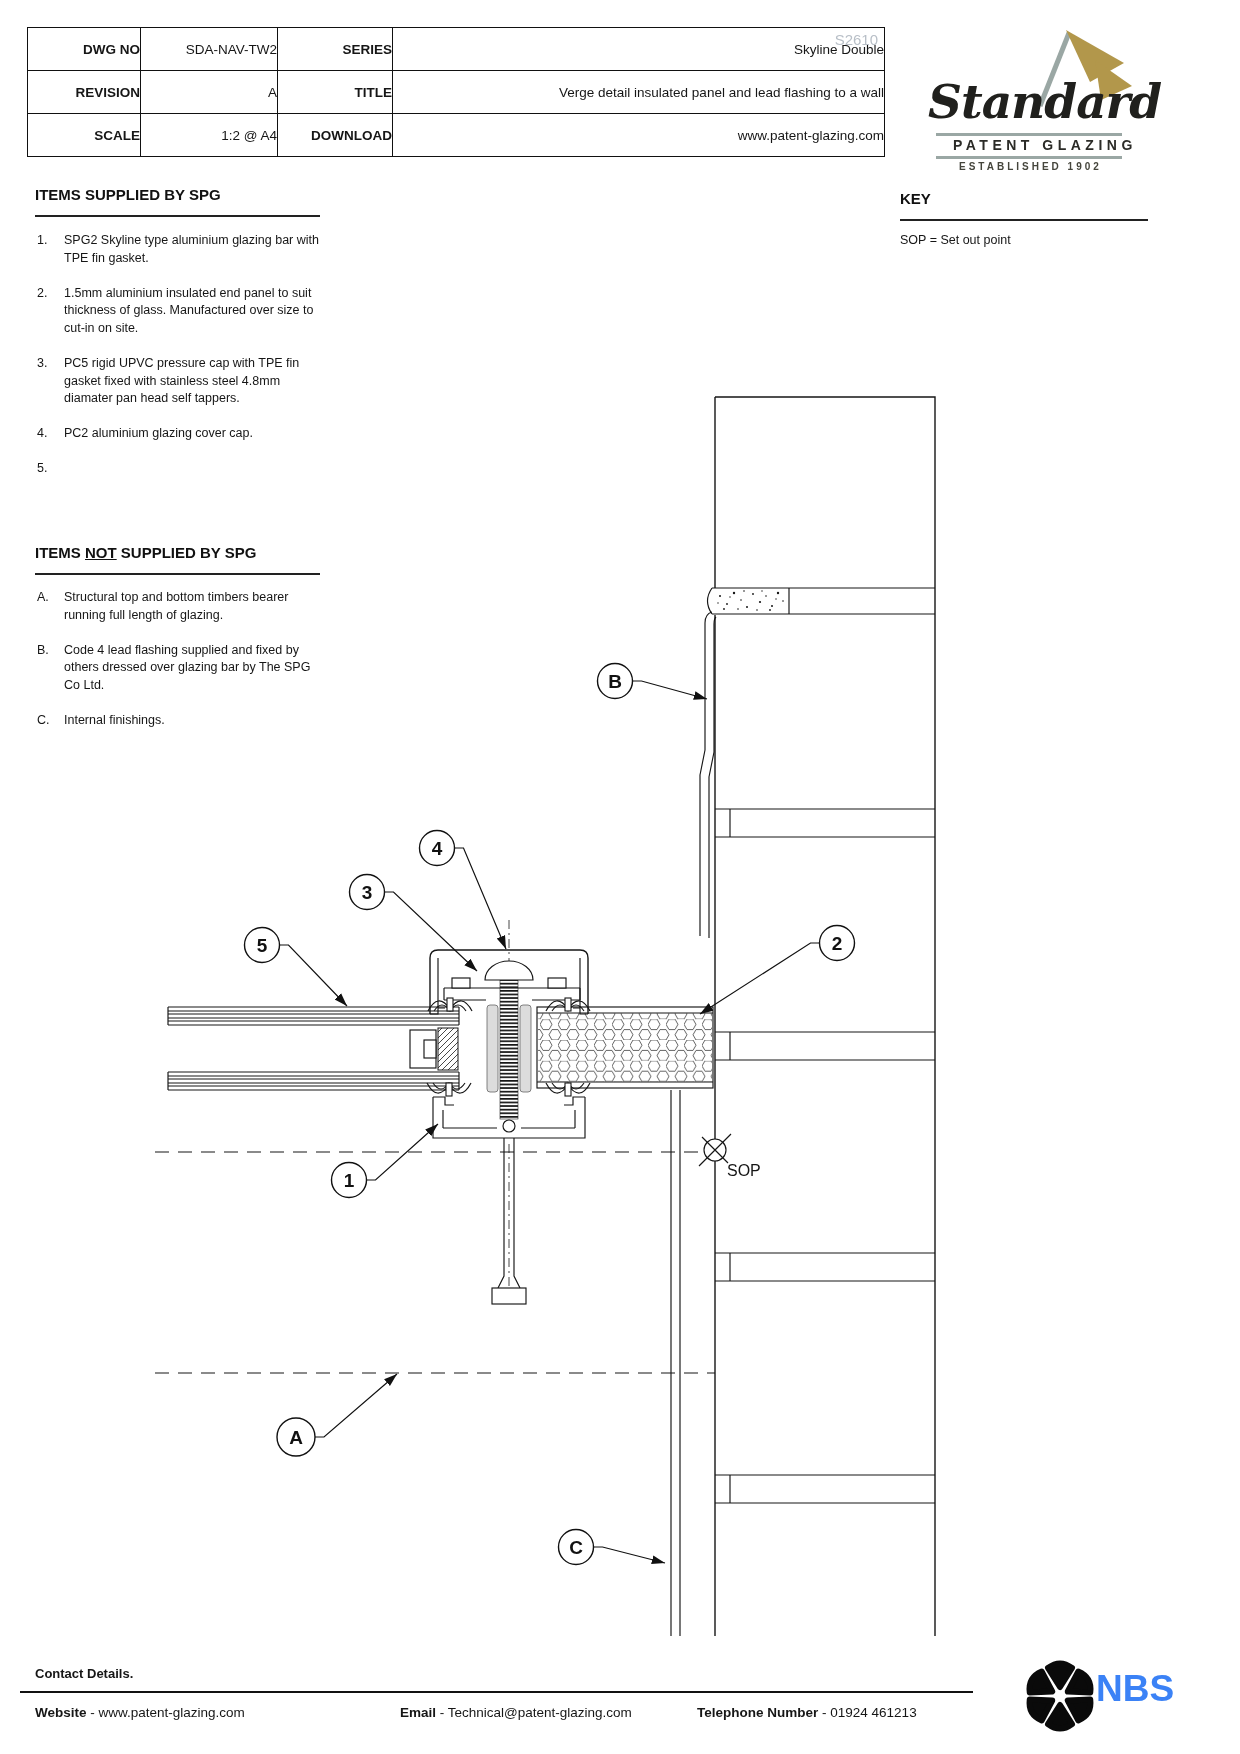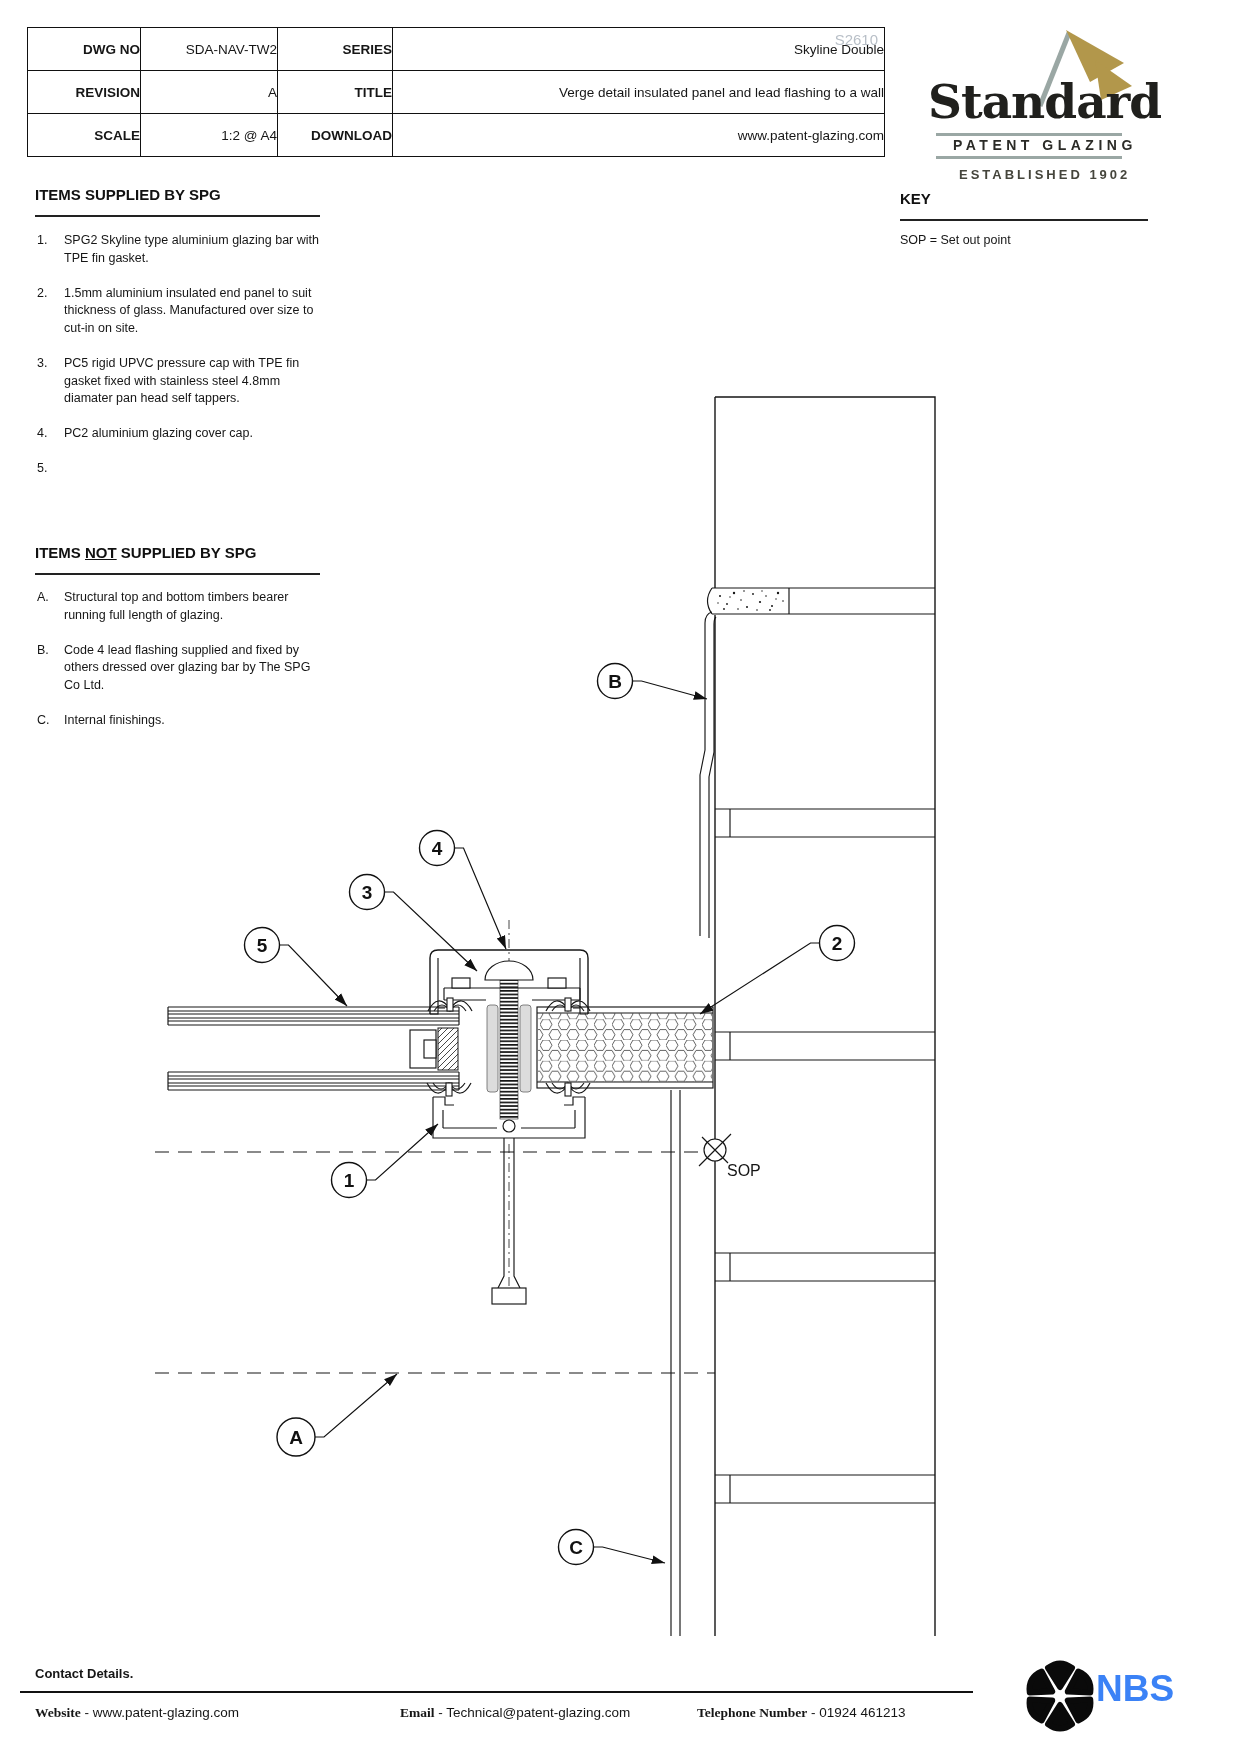--- a/index.html
+++ b/index.html
@@ -7,26 +7,26 @@
         font-family:"Liberation Sans",sans-serif;color:#161616;}
   
   .tblock{position:absolute;left:27px;top:27px;border-collapse:collapse;text-align:right;}
   .tblock td{border:1.6px solid #111;height:42px;padding:0 0 0 13px;font-size:13.5px;vertical-align:middle;}
   .tblock td.lbl{font-weight:bold;}
   .watermark{position:absolute;left:790px;top:31px;width:88px;text-align:right;
              font-size:15px;color:#b8bfc7;}
   
   .brand{position:absolute;left:820px;top:18px;width:320px;height:160px;}
   .brand .name{position:absolute;left:108px;top:56px;font-family:"DejaVu Serif",serif;
-               font-weight:600;font-size:47px;letter-spacing:-1px;color:#20201d;}
+               font-weight:600;font-size:47px;letter-spacing:-1px;color:#20201d;font-style:italic;}
   .brand .rule{position:absolute;left:116px;width:186px;height:3px;background:#9aa7a4;}
   .brand .tagline{position:absolute;left:133px;top:119px;font-size:14px;font-weight:bold;
                   letter-spacing:4.5px;color:#2b2b27;}
-  .brand .estab{position:absolute;left:139px;top:143px;font-size:13px;font-weight:bold;
-                letter-spacing:3px;color:#45453c;margin-top:6px;}
+  .brand .estab{position:absolute;left:139px;top:143px;font-size:10px;font-weight:bold;
+                letter-spacing:3px;color:#45453c;}
   
   .hdg{position:absolute;font-size:15px;font-weight:bold;color:#111;}
   .hrule{position:absolute;height:1.6px;background:#222;}
   .list{position:absolute;width:300px;}
   .li{display:flex;margin-bottom:17px;font-size:12.5px;line-height:1.42;}
   .li .num{width:27px;flex:none;}
   .li .txt{width:262px;}
   .uln{text-decoration:underline;}
   
   .keyentry{position:absolute;left:900px;top:233px;font-size:12.5px;}
@@ -39,21 +39,21 @@
   .cl{fill:none;stroke:#161616;stroke-width:.8px;stroke-dasharray:9 4 2 4;}
   .wfill{fill:#fff;stroke:#161616;stroke-width:1.15px;}
   .leader{fill:none;stroke:#111;stroke-width:1.2px;}
   .balloon{fill:#fff;stroke:#111;stroke-width:1.4px;}
   .balloon-label{font:bold 19px "Liberation Sans",sans-serif;text-anchor:middle;fill:#111;}
   .soplbl{position:absolute;left:727px;top:1162px;font-size:16px;color:#161616;}
   
   .cdet{position:absolute;left:35px;top:1666px;font-size:13px;font-weight:bold;text-align:right;}
   .frule{position:absolute;left:20px;top:1691px;width:953px;height:1.7px;background:#111;}
   .fitem{position:absolute;top:1705px;font-size:13.5px;}
-  .fitem b{font-weight:bold;font-family:Liberation Serif, serif;}
+  .fitem b{font-weight:bold;}
   .nbs{position:absolute;left:1012px;top:1652px;width:200px;height:90px;}
   .nbs .word{position:absolute;left:84px;top:16px;font-size:37px;font-weight:bold;
              letter-spacing:0px;color:#3b82f6;}
 </style>
 </head>
 <body>
 
 <div class="page">
 
   <svg id="drawing" width="1240" height="1754" viewBox="0 0 1240 1754" xmlns="http://www.w3.org/2000/svg">

